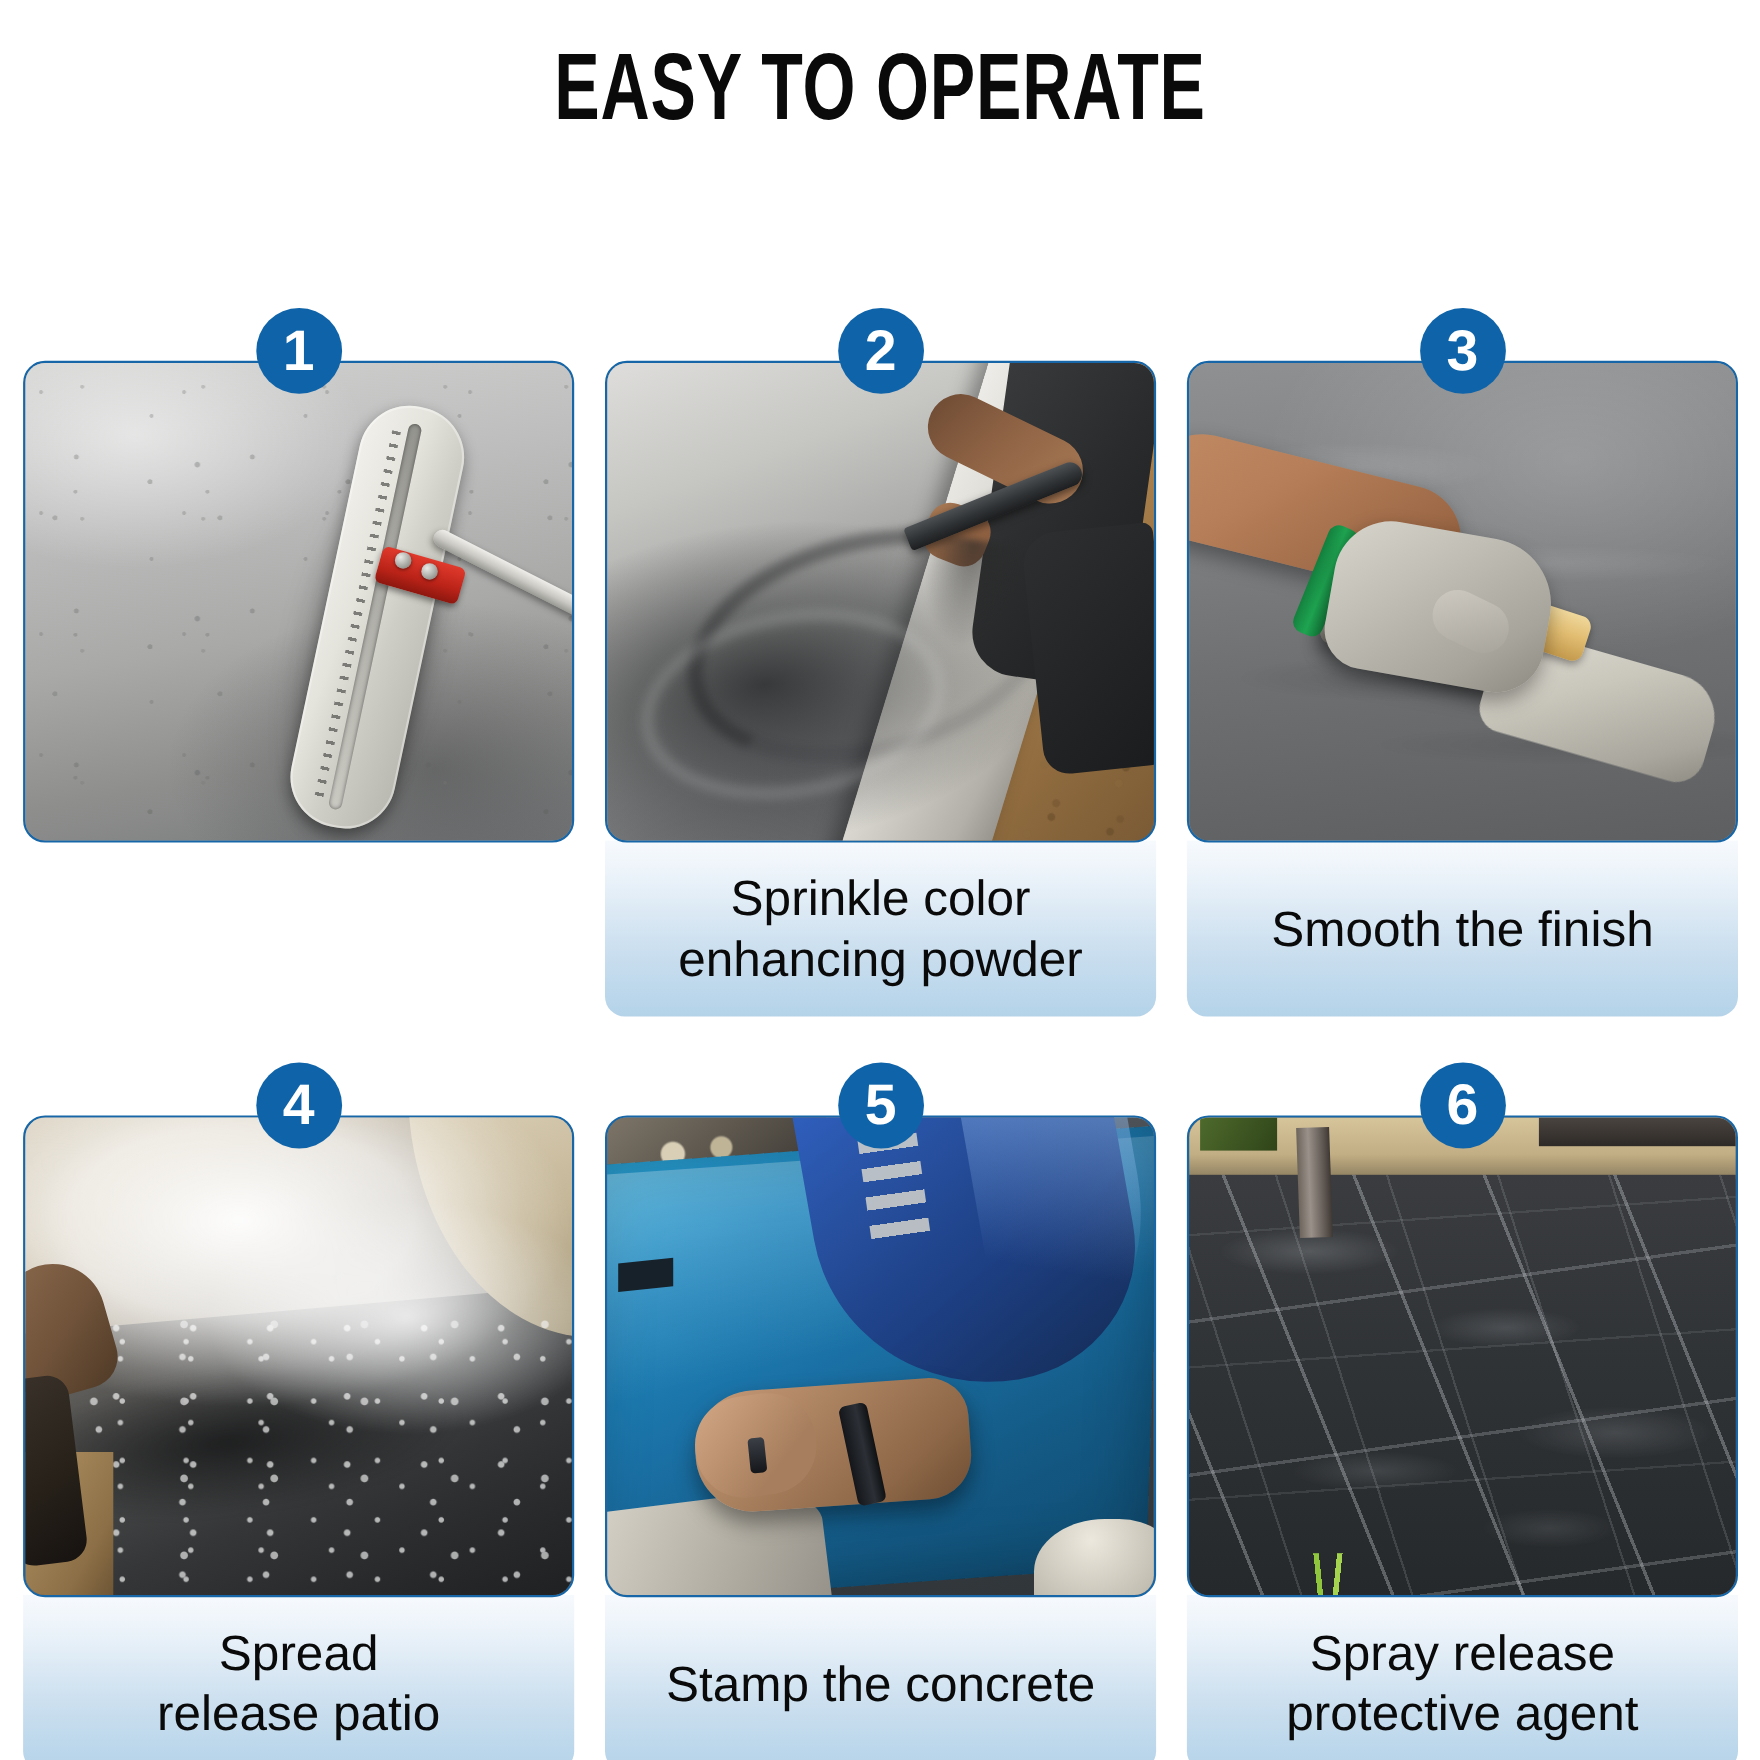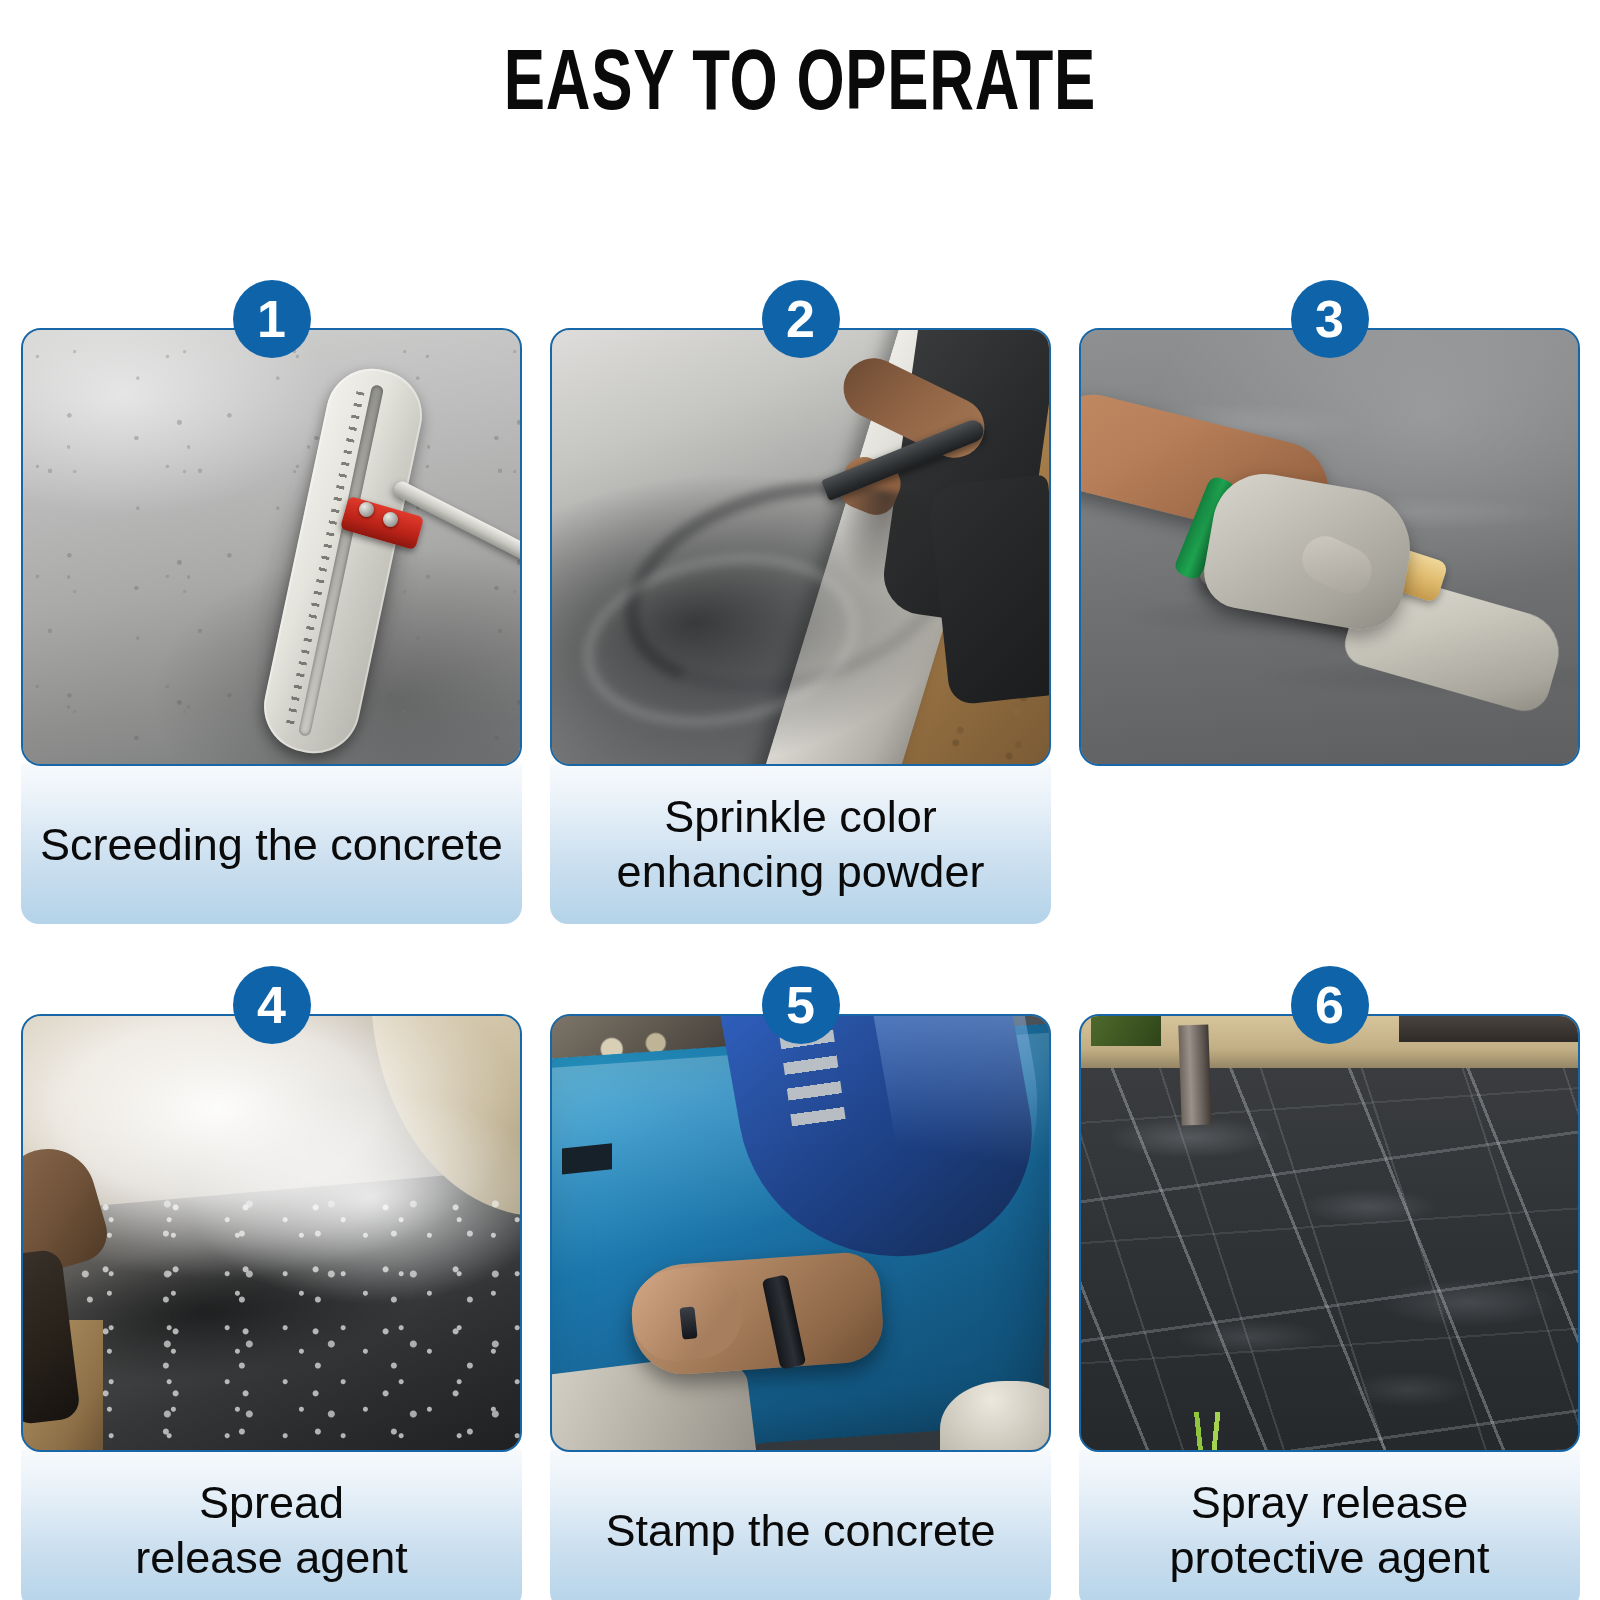--- a/index.html
+++ b/index.html
@@ -605,23 +605,20 @@
         <div class="ph1-shadow"></div>
         <div class="ph1-blade">
           <div class="ph1-blade-groove"></div>
           <div class="ph1-blade-ticks"></div>
         </div>
         <div class="ph1-handle"></div>
         <div class="ph1-redclamp"></div>
         <div class="ph1-bolt" style="left:336px; top:172px;"></div>
         <div class="ph1-bolt" style="left:360px; top:182px;"></div>
       </div>
-    </div>
-    <div class="caption-panel">
-      <div class="caption-text">Screeding the concrete</div>
     </div>
   </div>
 
   <div class="step-card">
     <div class="step-badge">2</div>
     <div class="photo-frame">
       <div class="photo-inner">
         <div class="ph2-bg"></div>
         <div class="ph2-dirt">
             <div class="ph2-dirt-tex"></div>
@@ -652,40 +649,43 @@
         <div class="ph3-tex"></div>
         <div class="ph3-trowel"></div>
         <div class="ph3-mortar"></div>
         <div class="ph3-arm"></div>
         <div class="ph3-wrist-green"></div>
         <div class="ph3-woodhandle"></div>
         <div class="ph3-glove"></div>
         <div class="ph3-thumb"></div>
       </div>
     </div>
+    <div class="caption-panel">
+      <div class="caption-text">Smooth the finish</div>
+    </div>
   </div>
 
   <div class="step-card">
     <div class="step-badge">4</div>
     <div class="photo-frame">
       <div class="photo-inner">
         <div class="ph4-bg"></div>
         <div class="ph4-wetzone"></div>
         <div class="ph4-darkstreak"></div>
         <div class="ph4-edge"></div>
         <div class="ph4-powder"></div>
         <div class="ph4-powder-speck"></div>
         <div class="ph4-sandstrip"></div>
         <div class="ph4-hand"></div>
         <div class="ph4-armdark"></div>
       </div>
     </div>
     <div class="caption-panel">
       <div class="caption-text">Spread
-release agent</div>
+release patio</div>
     </div>
   </div>
 
   <div class="step-card">
     <div class="step-badge">5</div>
     <div class="photo-frame">
       <div class="photo-inner">
         <div class="ph5-bg"></div>
         <div class="ph5-ground-top"></div>
         <div class="ph5-rubble"></div>

